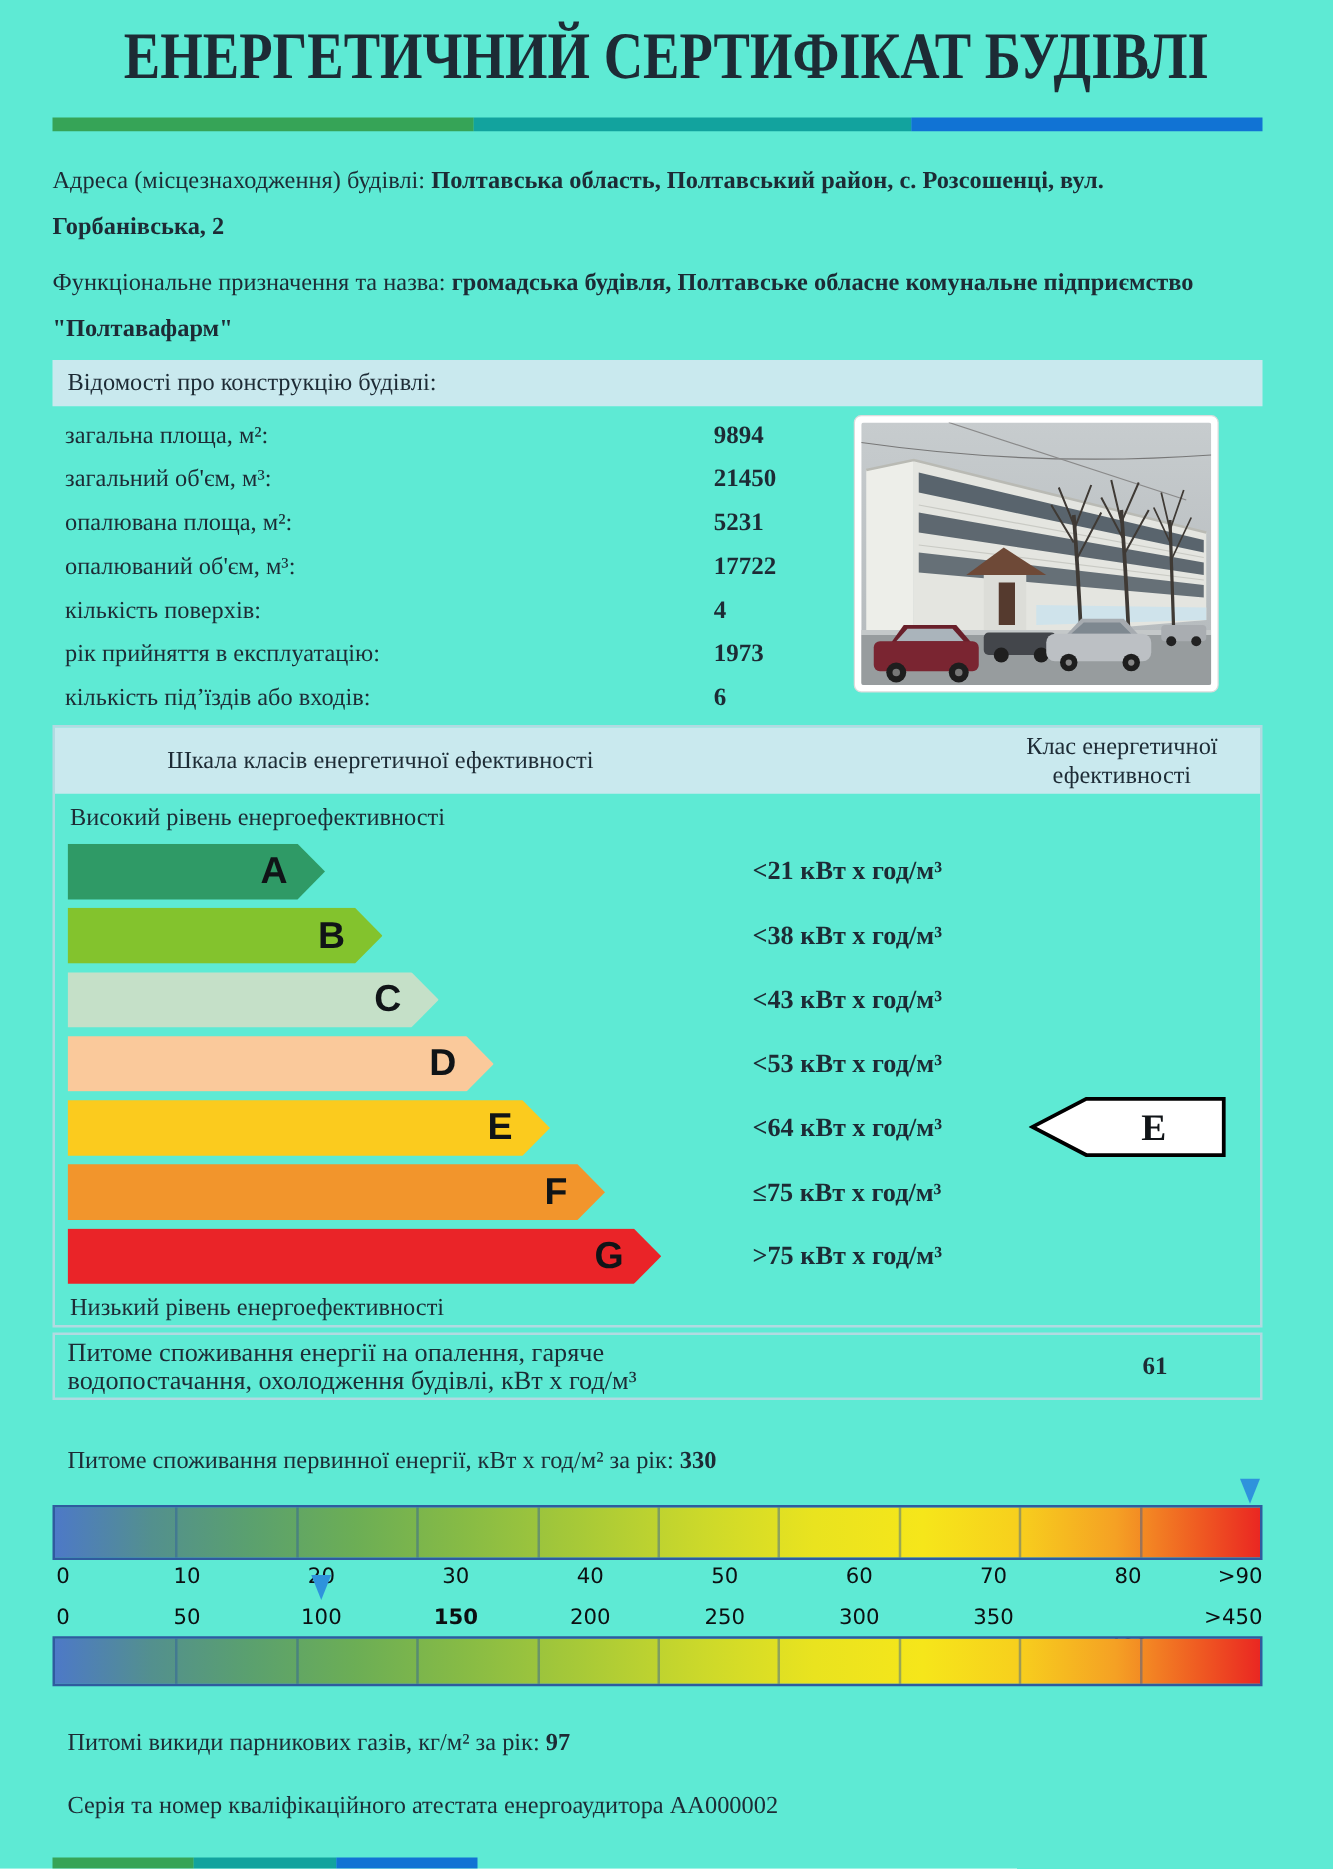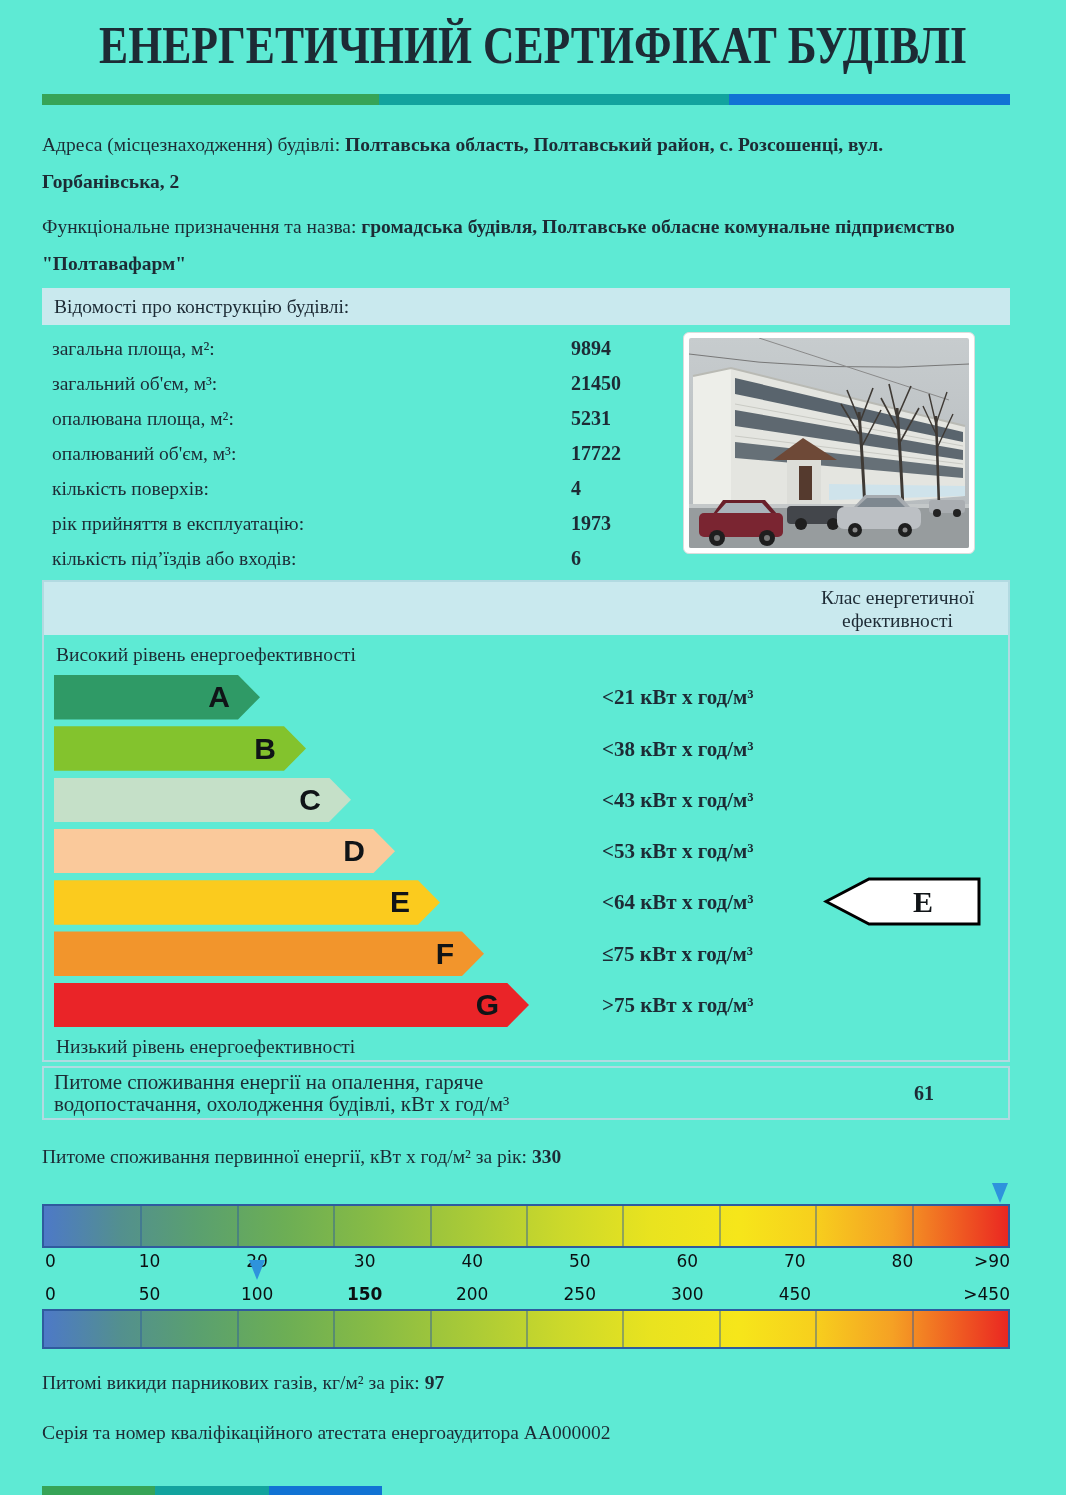--- a/index.html
+++ b/index.html
@@ -59,21 +59,21 @@
                font-weight:700;font-size:21px;white-space:nowrap;}
   #class-pointer{position:absolute;left:779px;top:293px;width:160px;height:53px;}
 
   
   #consumption-box{position:absolute;left:42px;top:1066px;width:964px;height:50px;
                    border:2px solid var(--box-border);}
   #consumption-label{position:absolute;left:10px;top:3px;width:560px;font-size:21px;line-height:22px;}
   #consumption-value{position:absolute;left:820px;top:0;width:120px;height:50px;display:flex;
                      align-items:center;justify-content:center;font-weight:700;font-size:20px;}
 
-  .inline-line{position:absolute;left:42px;width:968px;font-size:19.5px;margin:0;}
+  .inline-line{position:absolute;left:42px;width:968px;font-size:19.5px;margin:12px;}
   #primary-line{top:1146px;}
   #emissions-line{top:1372px;}
   #auditor-line{top:1422px;}
 
   
   #scales{position:absolute;left:42px;top:1183px;width:968px;height:170px;}
   .gradbar{position:absolute;left:0;width:964px;border:2px solid var(--bar-border);
            background:linear-gradient(90deg,
              #4d79c7 0%, #53908e 8%, #5aa06f 16%, #6cae55 25%, #87bb45 34%,
              #a9ca37 44%, #cdd92a 54%, #e9e31f 63%, #f6e61a 72%, #f7cf1d 80%,
@@ -171,20 +171,21 @@
       <circle cx="166" cy="192" r="2.5" fill="#888"></circle>
         <circle cx="216" cy="192" r="2.5" fill="#888"></circle>
       <rect x="240" y="162" width="36" height="13" rx="3" fill="#a9adb1"></rect>
       <circle cx="248" cy="175" r="4" fill="#222"></circle>
         <circle cx="268" cy="175" r="4" fill="#222"></circle>
     </svg>
   </div>
 
   <div id="scale-box">
     <div class="band">
+      <div class="band-left">Шкала класів енергетичної ефективності</div>
       <div class="band-right">Клас енергетичної ефективності</div>
     </div>
     <div id="high-label">Високий рівень енергоефективності</div>
     <div id="class-rows">
         <div class="class-row">
           <div class="class-arrow" style="width: 206px; background: rgb(47, 154, 102);">
             <span class="class-letter">A</span>
           </div>
           <span class="class-limit">&lt;21 кВт х год/м³</span>
         </div>
@@ -266,21 +267,21 @@
       </div>
     <div class="marker" id="marker-mid"></div>
     <div class="tickrow" id="ticks-bottom">
         <span style="left: 3px;">0</span>
         <span style="left: 11.1111%; transform: translateX(-50%);">50</span>
         <span style="left: 22.2222%; transform: translateX(-50%);">100</span>
         <span style="left: 33.3333%; transform: translateX(-50%); font-weight: bold;">150</span>
         <span style="left: 44.4444%; transform: translateX(-50%);">200</span>
         <span style="left: 55.5556%; transform: translateX(-50%);">250</span>
         <span style="left: 66.6667%; transform: translateX(-50%);">300</span>
-        <span style="left: 77.7778%; transform: translateX(-50%);">450</span>
+        <span style="left: 77.7778%; transform: translateX(-50%);">350</span>
         <span style="left: 88.8889%; transform: translateX(-50%); margin-top: 24px;">400</span>
         <span style="right: 0px;">&gt;450</span>
       </div>
     <div class="gradbar" id="gradbar-bottom">
         <div class="bar-divider" style="left: 10%;"></div>
         <div class="bar-divider" style="left: 20%;"></div>
         <div class="bar-divider" style="left: 30%;"></div>
         <div class="bar-divider" style="left: 40%;"></div>
         <div class="bar-divider" style="left: 50%;"></div>
         <div class="bar-divider" style="left: 60%;"></div>

